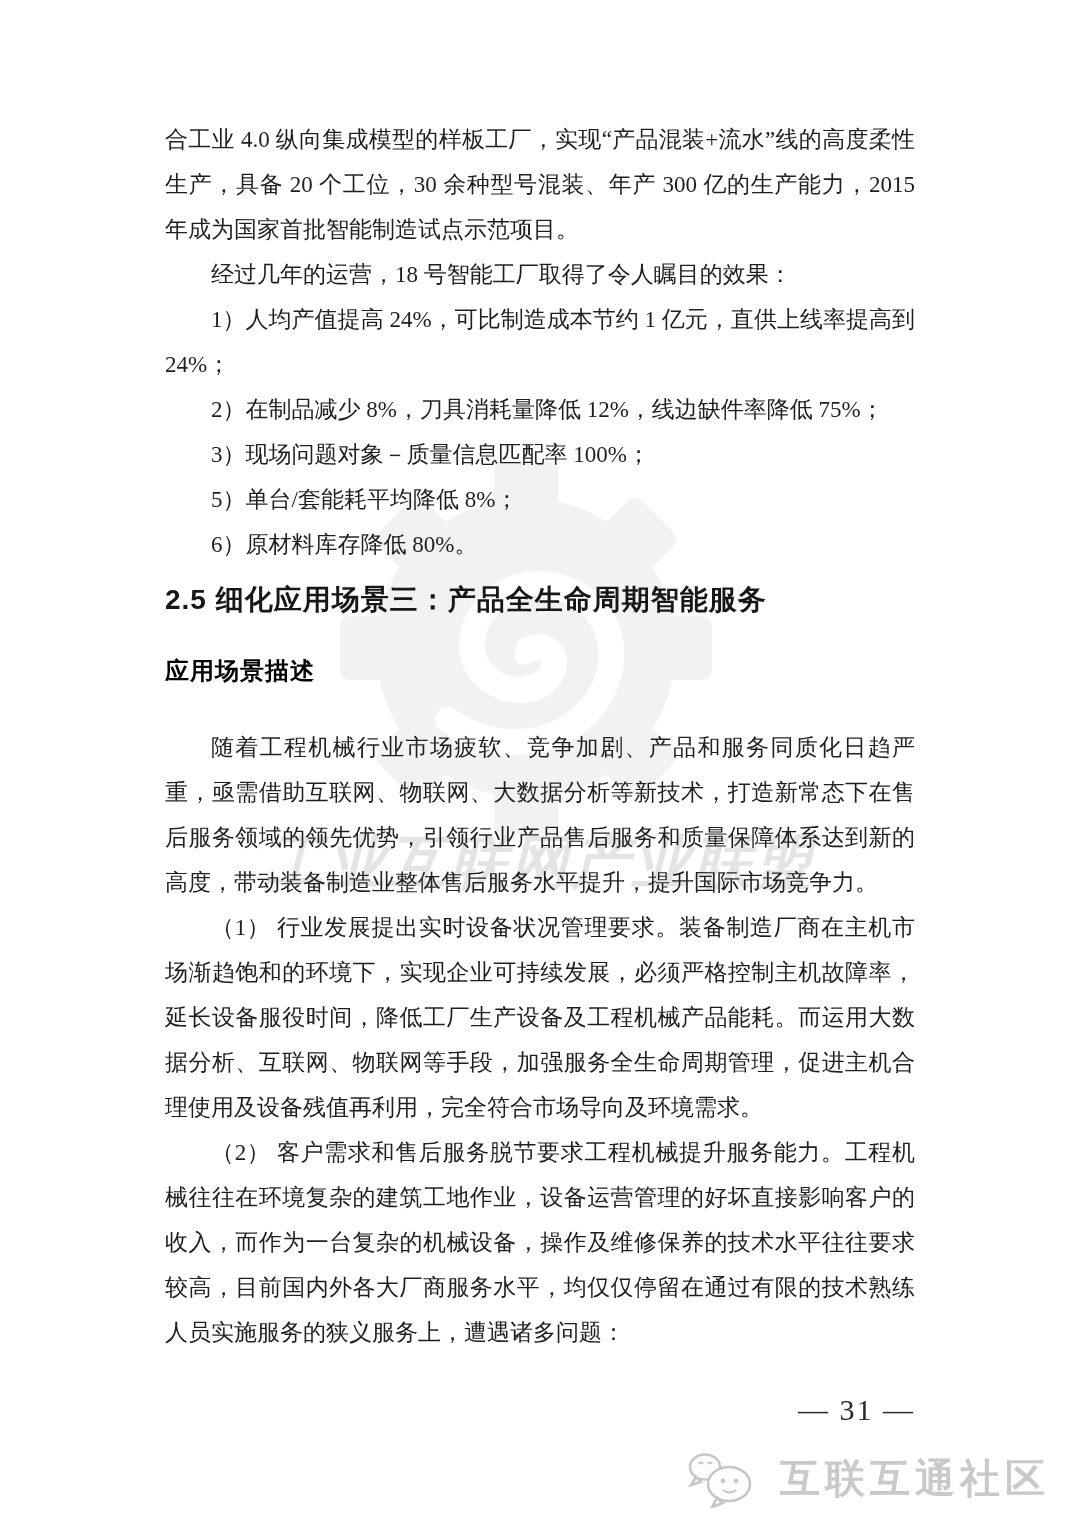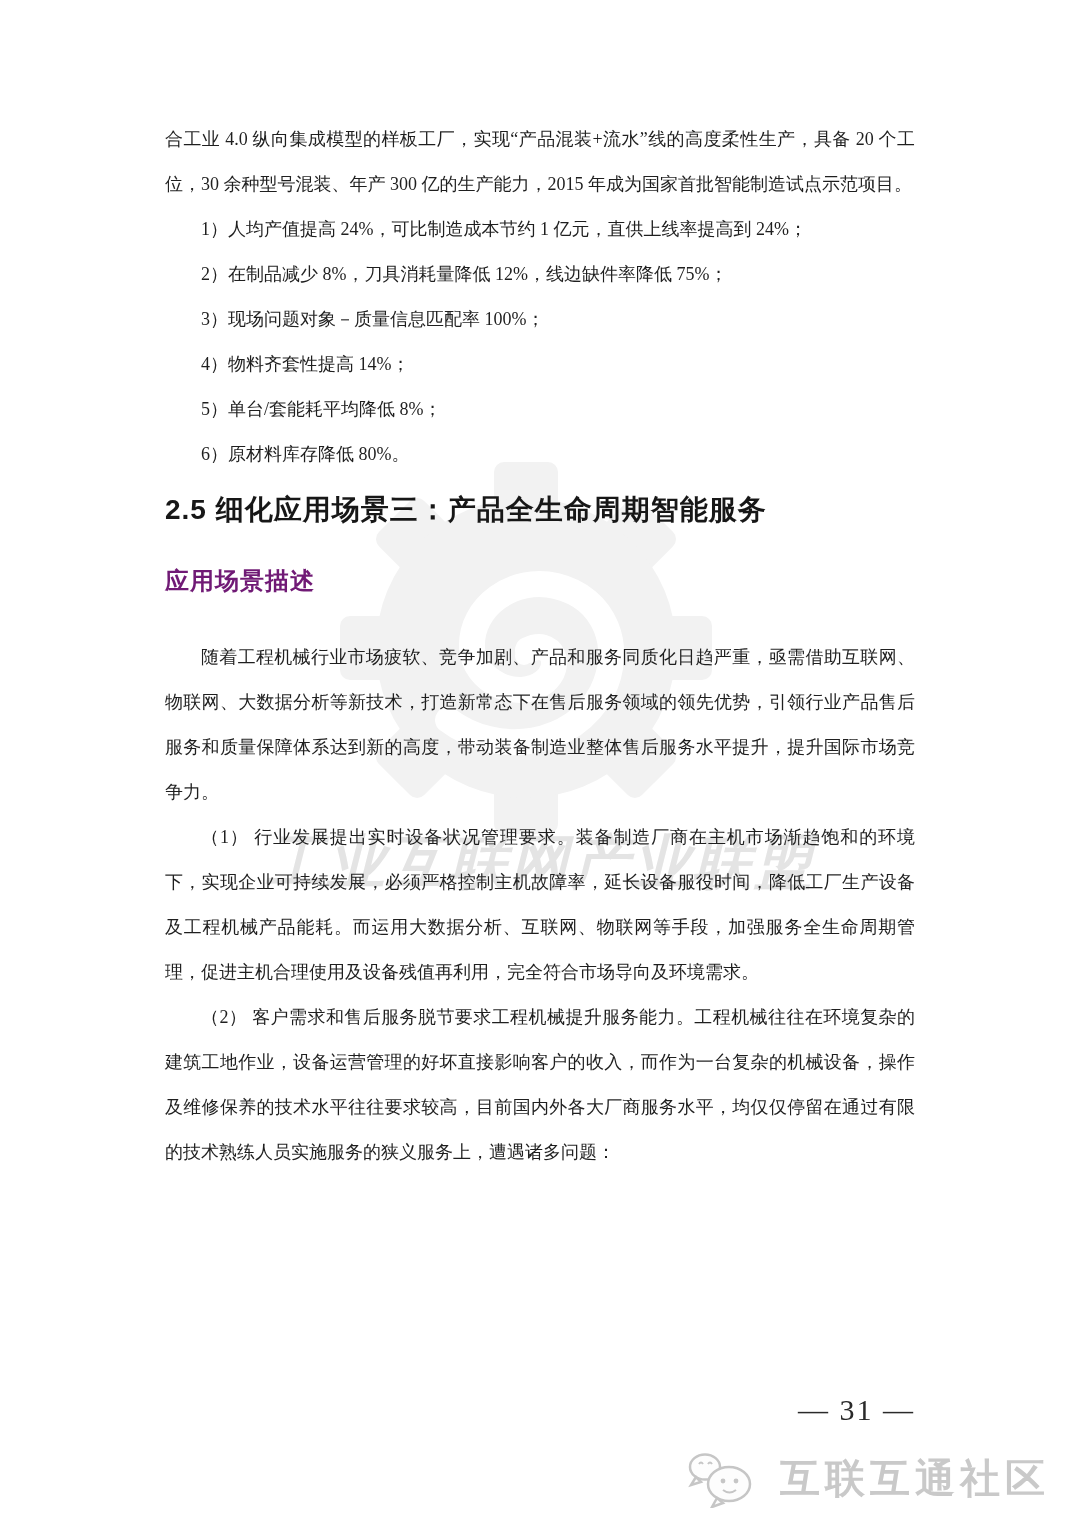--- a/index.html
+++ b/index.html
@@ -48,41 +48,41 @@
 
   
   .content {
     position: absolute;
     left: 165px;
     top: 117px;
     width: 750px;
   }
   .content p {
     margin: 0;
-    font-size: 18px;
+    font-size: 23px;
     line-height: 45px;
     text-align: justify;
   }
   .indent { text-indent: 2em; }
   .section-heading {
     margin: 11px 0 0 0;
     font-family: "Liberation Sans", "DejaVu Sans", sans-serif;
     font-weight: 700;
     font-size: 28px;
     line-height: 44px;
     color: #171717;
     letter-spacing: 1px;
   }
   .sub-heading {
     margin: 31px 0 0 0;
     font-family: "Liberation Sans", "DejaVu Sans", sans-serif;
     font-weight: 700;
     font-size: 24px;
     line-height: 36px;
-    color: #701a75;
+    color: #000000;
     letter-spacing: 1px;
   }
   .scene-para { margin-top: 36px !important; }
 
   
   .page-number {
     position: absolute;
     top: 1393px;
     right: 165px;
     font-size: 30px;
@@ -125,24 +125,24 @@
       <circle r="150"></circle>
     </g>
     <path d="M 2,2 C 26,-10 38,18 18,34 C -8,54 -52,34 -54,0 C -56,-42 -12,-72 30,-62 C 80,-50 98,0 76,44 C 48,98 -28,110 -78,72" fill="none" stroke="#ffffff" stroke-width="26" stroke-linecap="round"></path>
     <circle cx="-2" cy="8" r="9" fill="#ffffff"></circle>
   </svg>
 
   <div class="wm-cn">工业互联网产业联盟</div>
 
   <div class="content">
     <p>合工业 4.0 纵向集成模型的样板工厂，实现“产品混装+流水”线的高度柔性生产，具备 20 个工位，30 余种型号混装、年产 300 亿的生产能力，2015 年成为国家首批智能制造试点示范项目。</p>
+    <p class="indent">经过几年的运营，18 号智能工厂取得了令人瞩目的效果：</p>
     <p class="indent">1）人均产值提高 24%，可比制造成本节约 1 亿元，直供上线率提高到 24%；</p>
     <p class="indent">2）在制品减少 8%，刀具消耗量降低 12%，线边缺件率降低 75%；</p>
     <p class="indent">3）现场问题对象－质量信息匹配率 100%；</p>
-    <p class="indent">4）物料齐套性提高 14%；</p>
     <p class="indent">5）单台/套能耗平均降低 8%；</p>
     <p class="indent">6）原材料库存降低 80%。</p>
 
     <div class="section-heading">2.5 细化应用场景三：产品全生命周期智能服务</div>
     <div class="sub-heading">应用场景描述</div>
 
     <p class="indent scene-para">随着工程机械行业市场疲软、竞争加剧、产品和服务同质化日趋严重，亟需借助互联网、物联网、大数据分析等新技术，打造新常态下在售后服务领域的领先优势，引领行业产品售后服务和质量保障体系达到新的高度，带动装备制造业整体售后服务水平提升，提升国际市场竞争力。</p>
     <p class="indent">（1） 行业发展提出实时设备状况管理要求。装备制造厂商在主机市场渐趋饱和的环境下，实现企业可持续发展，必须严格控制主机故障率，延长设备服役时间，降低工厂生产设备及工程机械产品能耗。而运用大数据分析、互联网、物联网等手段，加强服务全生命周期管理，促进主机合理使用及设备残值再利用，完全符合市场导向及环境需求。</p>
     <p class="indent">（2） 客户需求和售后服务脱节要求工程机械提升服务能力。工程机械往往在环境复杂的建筑工地作业，设备运营管理的好坏直接影响客户的收入，而作为一台复杂的机械设备，操作及维修保养的技术水平往往要求较高，目前国内外各大厂商服务水平，均仅仅停留在通过有限的技术熟练人员实施服务的狭义服务上，遭遇诸多问题：</p>
   </div>

